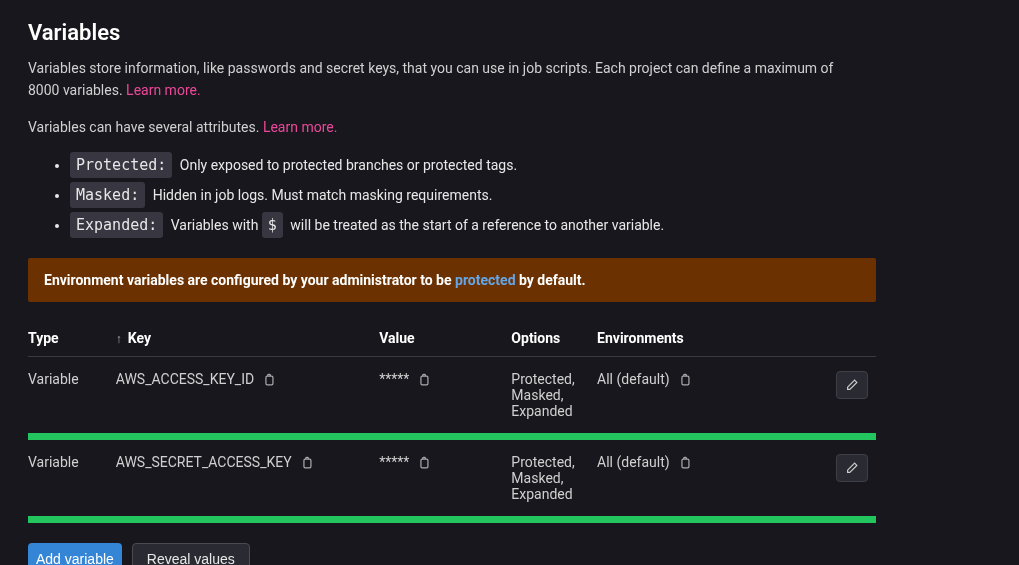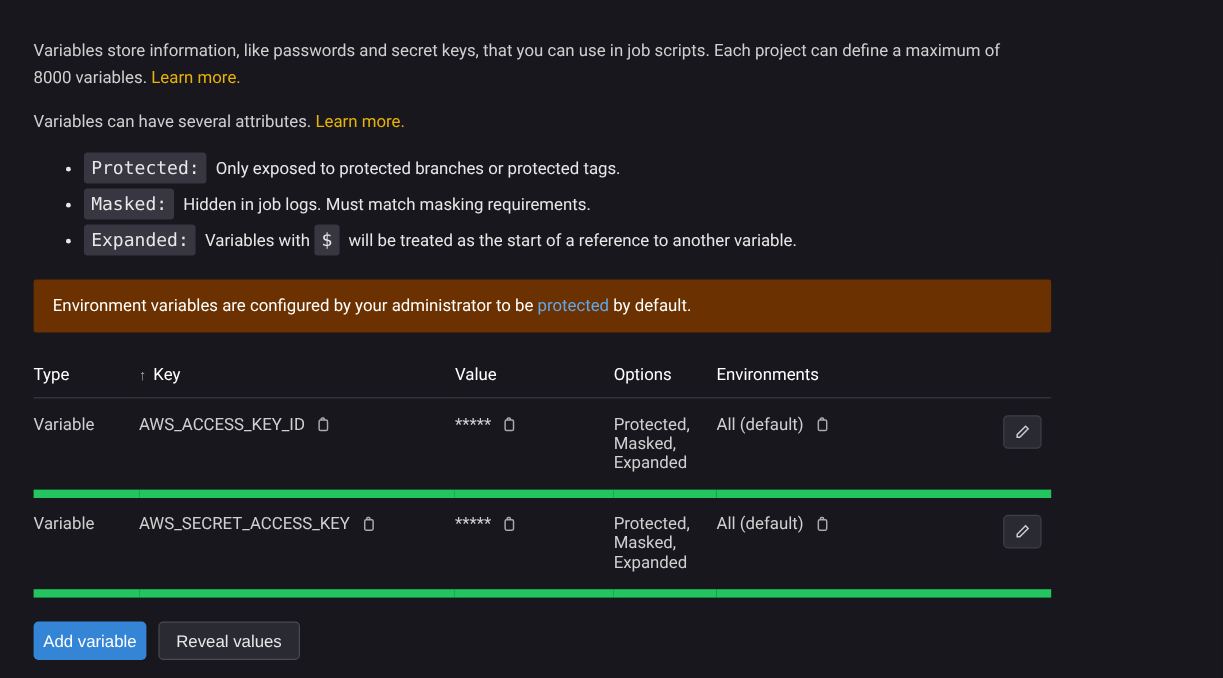--- a/index.html
+++ b/index.html
@@ -37,21 +37,21 @@
       outline: 2px solid #1f75cb;
       outline-offset: 2px;
     }
     .desc {
       color: #d0d0d0;
       line-height: 1.6;
       margin-bottom: 14px;
       max-width: 840px;
     }
     a.link {
-      color: #eab308;
+      color: #ec4899;
       text-decoration: none;
     }
     .attr-intro {
     }
     ul.attrs {
       list-style: disc;
       padding-left: 42px;
       margin-bottom: 20px;
     }
     ul.attrs li {
@@ -68,33 +68,34 @@
       border-radius: 3px;
       margin-right: 4px;
     }
     .alert {
       background: #6b3100;
       color: #fff;
       padding: 14px 16px;
       border-radius: 2px;
       margin-bottom: 18px;
       max-width: 848px;
+      font-weight: bold;
     }
     .alert a {
       color: #63a6e9;
       text-decoration: none;
     }
     table {
       width: 100%;
       border-collapse: collapse;
       max-width: 848px;
     }
     th {
       text-align: left;
-      font-weight: 400;
+      font-weight: 700;
       padding: 10px 8px 10px 0;
       border-bottom: 1px solid #3a3a42;
       color: #fff;
       font-size: 14px;
     }
     td {
       padding: 14px 8px 14px 0;
       border-bottom: 7px solid #22c55e;
       vertical-align: top;
       color: #d0d0d0;
@@ -151,20 +152,21 @@
     .col-value { width: 128px; }
     .col-options { width: 83px; }
     .col-env { width: 230px; }
     .col-actions { width: 40px; text-align: right; }
     svg { display: block; }
   </style>
 </head>
 <body>
 
 <div class="header-row">
+  <h2>Variables</h2>
 </div>
 
 <p class="desc">
   <span>Variables store information, like passwords and secret keys, that you can use in job scripts. Each project can define a maximum of 8000 variables. </span><a href="#" class="link">Learn more.</a>
 </p>
 
 <p class="desc attr-intro">
   <span>Variables can have several attributes. </span><a href="#" class="link">Learn more.</a>
 </p>
 

